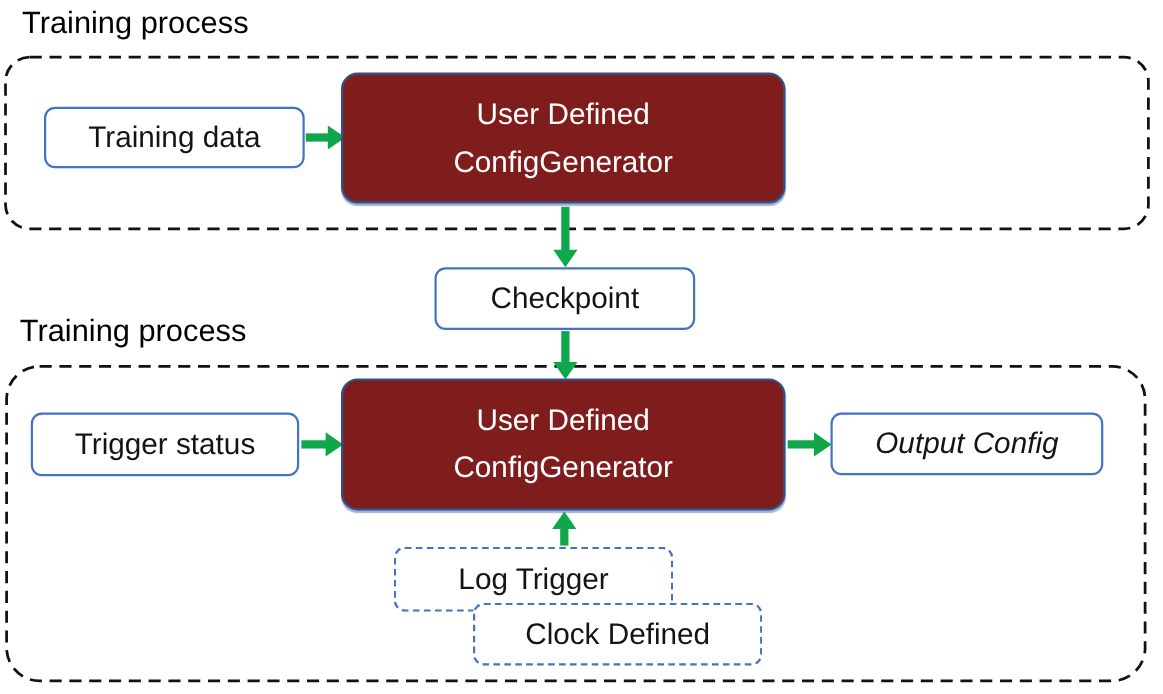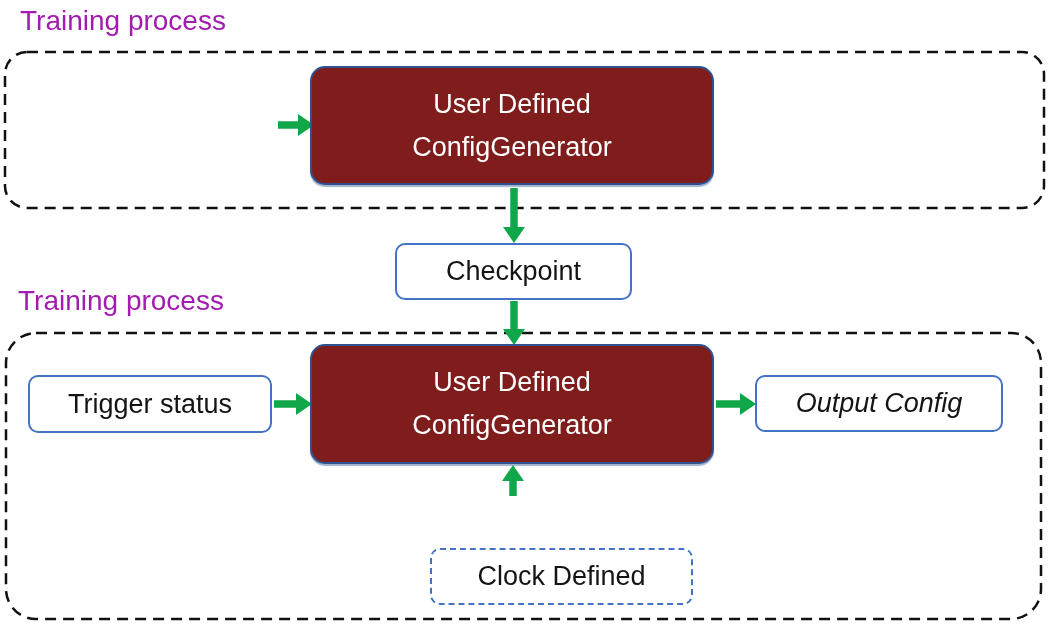--- a/index.html
+++ b/index.html
@@ -13,21 +13,21 @@
     height: 631px;
     background: #ffffff;
     font-family: "Liberation Sans", sans-serif;
     color: #1a1a1a;
     overflow: hidden;
   }
   .section-label {
     position: absolute;
     font-size: 28px;
     line-height: 34px;
-    color: #a21caf;
+    color: #000000;
     white-space: nowrap;
   }
   #svg-layer {
     position: absolute;
     left: 0;
     top: 0;
     width: 1057px;
     height: 631px;
     pointer-events: none;
   }
@@ -104,20 +104,23 @@
     </g>
     <g>
       <line x1="513" y1="496" x2="513" y2="480" stroke="#10A64A" stroke-width="7.5"></line>
       <polygon points="502,481 524,481 513,465" fill="#10A64A"></polygon>
     </g>
   </svg>
 
   <div id="training-label" class="section-label">Training process</div>
   <div id="inference-label" class="section-label">Training process</div>
 
+  <div id="training-data-box" class="box box-white">
+    <span>Training data</span>
+  </div>
 
   <div id="generator-train-box" class="box box-blue">
     <span>User Defined</span>
     <span>ConfigGenerator</span>
   </div>
 
   <div id="checkpoint-box" class="box box-white">
     <span>Checkpoint</span>
   </div>
 
@@ -127,18 +130,21 @@
 
   <div id="generator-infer-box" class="box box-blue">
     <span>User Defined</span>
     <span>ConfigGenerator</span>
   </div>
 
   <div id="output-config-box" class="box box-white">
     <span>Output Config</span>
   </div>
 
+  <div id="log-trigger-box" class="box box-trigger">
+    <span>Log Trigger</span>
+  </div>
 
   <div id="clock-trigger-box" class="box box-trigger">
     <span>Clock Defined</span>
   </div>
 
 </div>
 
 </body></html>

